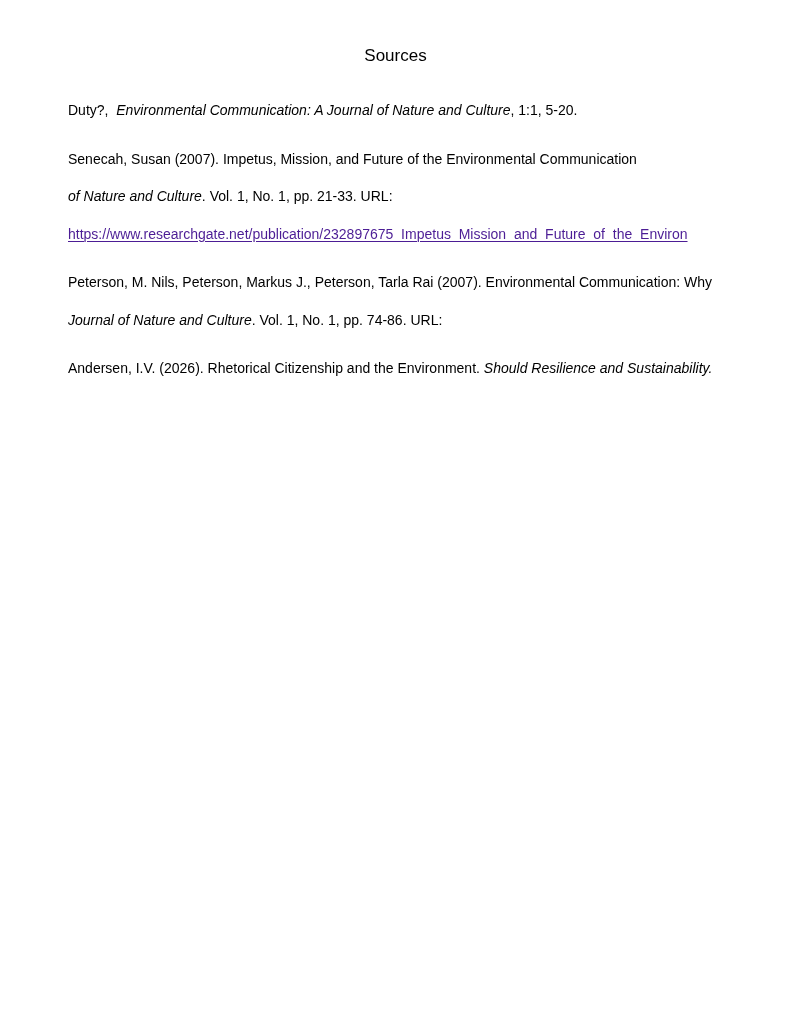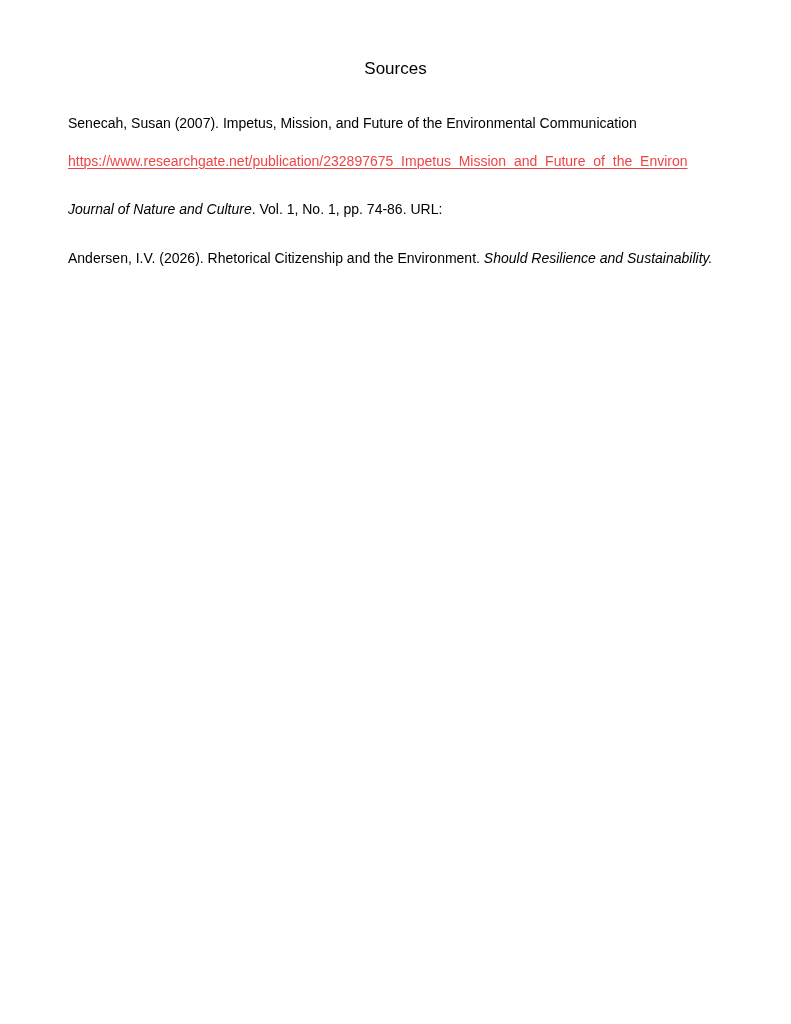--- a/index.html
+++ b/index.html
@@ -11,21 +11,21 @@
     position: relative;
     width: 791px;
     height: 1024px;
     background: #ffffff;
     overflow: hidden;
     font-family: "Liberation Sans", sans-serif;
     color: #000000;
   }
   .title {
     margin: 0;
-    padding-top: 58px;
+    padding-top: 45px;
     font-size: 17px;
     font-weight: 400;
     line-height: 22px;
     text-align: center;
     color: #000000;
   }
   .citations {
     margin: 25px 68px 0 68px;
     font-size: 14px;
   }
@@ -34,36 +34,39 @@
   }
   .line {
     line-height: 37.5px;
     white-space: pre;       
   }
   .run-i { font-style: italic; }
   .run-u {
     text-decoration: underline;
     text-decoration-thickness: 1px;
     text-underline-offset: 2px;
-    color: #ef4444;
+    color: #4c1d95;
     cursor: pointer;
   }
 </style>
 </head>
 <body>
 
 <div class="page">
   <h1 class="title">Sources</h1>
   <main class="citations">
       <article class="citation">
+        <div class="line"><span>Duty?,  </span><span class="run-i">Environmental Communication: A Journal of Nature and Culture</span><span>, 1:1, 5-20.</span></div>
       </article>
       <article class="citation">
         <div class="line"><span>Senecah, Susan (2007). Impetus, Mission, and Future of the Environmental Communication</span></div>
+        <div class="line"><span class="run-i">of Nature and Culture</span><span>. Vol. 1, No. 1, pp. 21-33. URL:</span></div>
         <div class="line"><span class="run-u">https://www.researchgate.net/publication/232897675_Impetus_Mission_and_Future_of_the_Environ</span></div>
       </article>
       <article class="citation">
+        <div class="line"><span>Peterson, M. Nils, Peterson, Markus J., Peterson, Tarla Rai (2007). Environmental Communication: Why</span></div>
         <div class="line"><span class="run-i">Journal of Nature and Culture</span><span>. Vol. 1, No. 1, pp. 74-86. URL:</span></div>
       </article>
       <article class="citation">
         <div class="line"><span>Andersen, I.V. (2026). Rhetorical Citizenship and the Environment. </span><span class="run-i">Should Resilience and Sustainability.</span></div>
       </article>
     </main>
 </div>
 
 </body></html>

